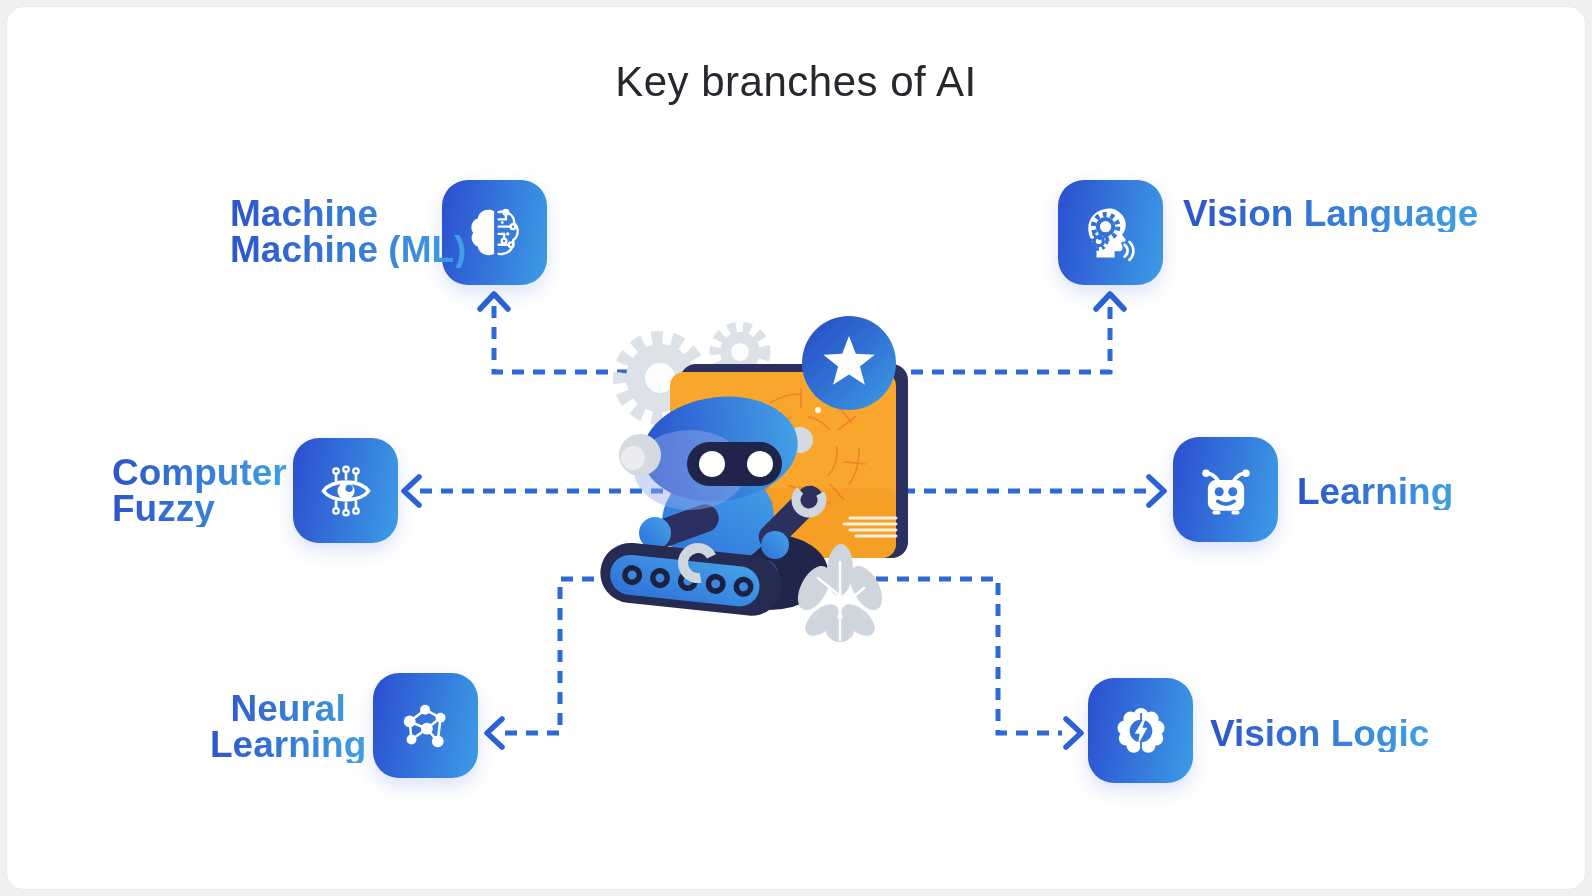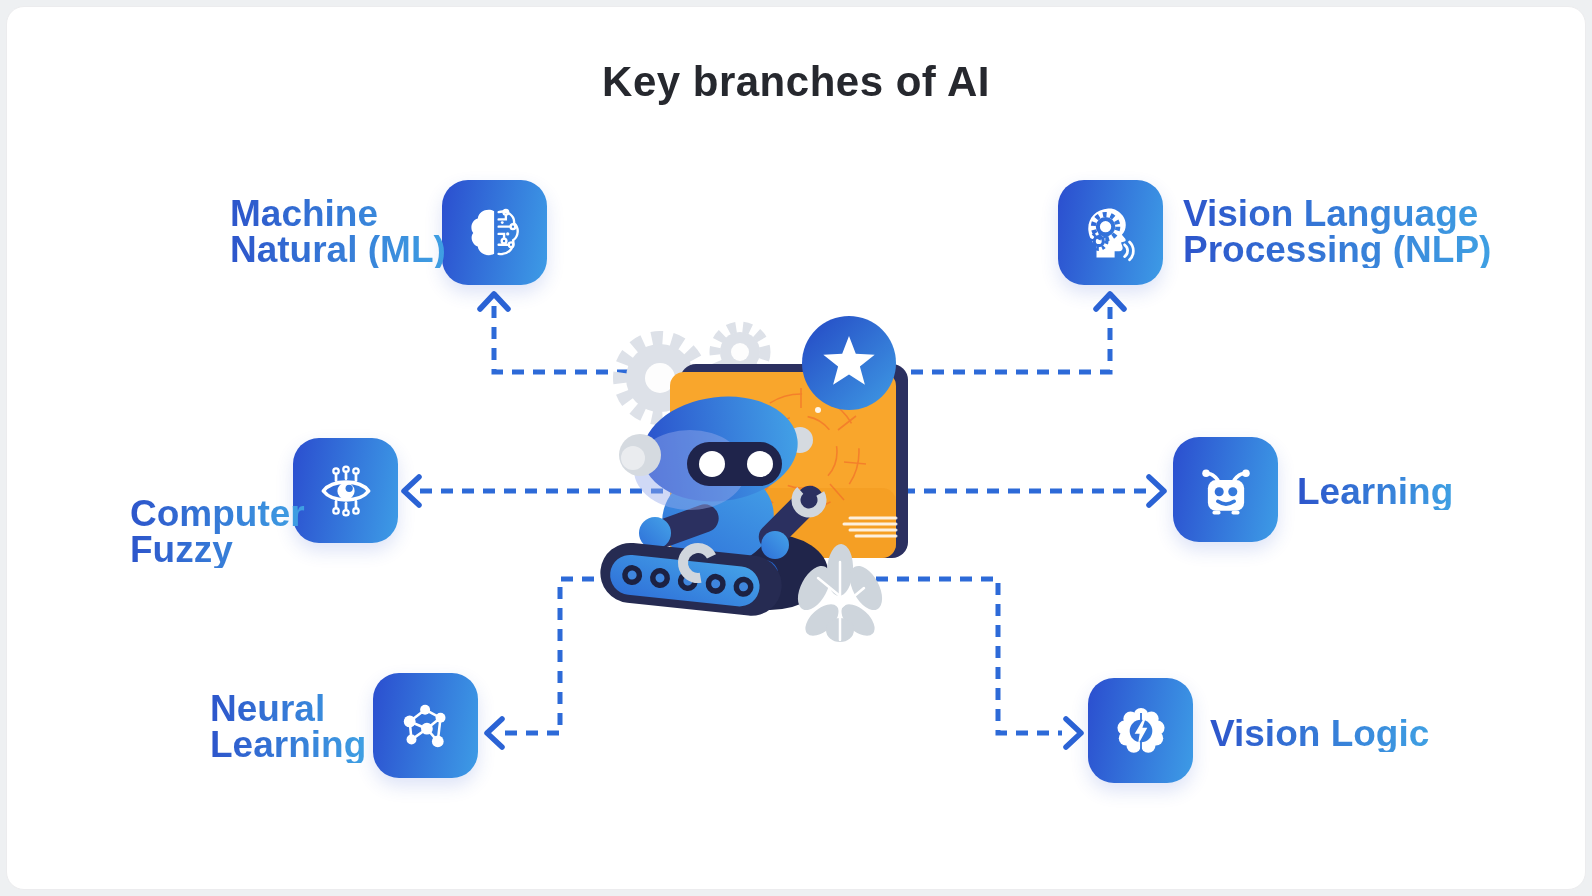--- a/index.html
+++ b/index.html
@@ -8,21 +8,21 @@
     background:#eef0f2;
     font-family:"Liberation Sans", sans-serif;
   }
   .card{
     position:absolute;left:6px;top:6px;right:6px;bottom:6px;
     background:#ffffff;border-radius:18px;border:1px solid #ececee;
     z-index:0;
   }
   .title{
     position:absolute;left:0;right:0;top:58px;text-align:center;
-    font-size:42px;font-weight:700;color:#26282e;letter-spacing:.5px;
+    font-size:42px;font-weight:400;color:#26282e;letter-spacing:.5px;
     z-index:3;
   }
   .connectors{position:absolute;left:0;top:0;z-index:1;}
   .illustration{position:absolute;left:588px;top:312px;z-index:2;}
   .tile{
     position:absolute;width:105px;height:105px;border-radius:26px;
     background:linear-gradient(100deg,#2b4ecf 0%,#3d9ce6 100%);
     display:flex;align-items:center;justify-content:center;
     box-shadow:0 8px 18px rgba(43,78,207,.16);
     z-index:3;
@@ -36,23 +36,23 @@
   
   .tile-ml{left:442px;top:180px;}
   .tile-nlp{left:1058px;top:180px;}
   .tile-cv{left:293px;top:438px;}
   .tile-rob{left:1173px;top:437px;}
   .tile-nn{left:373px;top:673px;}
   .tile-fuz{left:1088px;top:678px;}
   
   .label-ml{left:230px;top:196px;}
   .label-nlp{left:1183px;top:196px;}
-  .label-cv{left:130px;top:455px;margin-top:41px;}
+  .label-cv{left:112px;top:455px;}
   .label-rob{left:1297px;top:474px;}
-  .label-nn{left:210px;top:691px;}
+  .label-nn{left:210px;top:691px;text-align:center;}
   .label-fuz{left:1210px;top:716px;}
 </style>
 </head>
 <body>
 
 <div class="card"></div>
 
 <div class="title">Key branches of AI</div>
 
 <svg class="connectors" width="1592" height="896" viewBox="0 0 1592 896">
@@ -193,21 +193,21 @@
         <circle cx="42" cy="40.8" r="2.6"></circle>
       <path d="M36,45 H47"></path>
         <circle cx="49.8" cy="45" r="2.6"></circle>
       <circle cx="46" cy="33" r="1.8" fill="#fff" stroke="none"></circle>
       <circle cx="40" cy="20.5" r="1.6" fill="#fff" stroke="none"></circle>
     </g>
   </svg>
 </div>
 <div class="label label-ml">
   <div>Machine</div>
-  <div>Natural (ML)</div>
+  <div>Machine (ML)</div>
 </div>
 
 <div class="tile tile-nlp">
   <svg viewBox="0 0 64 64" width="58" height="58">
     <defs>
       <mask id="m-nlp">
         <rect width="64" height="64" fill="#fff"></rect>
         <g fill="none" stroke="#000">
           <circle cx="26" cy="25" r="8.5" stroke-width="4.5"></circle>
           <circle cx="26" cy="25" r="13.5" stroke-width="5.5" stroke-dasharray="4.2 4.4"></circle>
@@ -218,21 +218,20 @@
     </defs>
     <path mask="url(#m-nlp)" fill="#fff" d="M29,5 C15,6 6,16 7,29 C8,38 12,43 16,47 L16,59 L36,59 L36,52 L41,52 C44.5,52 45.5,49.5 44.5,46.5 L43,42.5 L47,41.5 C48.5,41 48.5,39.5 47.5,38.2 L44,34 C49,29 50,20 45,13 C41,7.5 35,4.5 29,5 Z"></path>
     <g stroke="#fff" fill="none" stroke-linecap="round">
       <path d="M47,45 a8,8 0 0 1 0,13" stroke-width="3"></path>
       <path d="M52.5,42 a13.5,13.5 0 0 1 0,19.5" stroke-width="3"></path>
     </g>
   </svg>
 </div>
 <div class="label label-nlp">
   <div>Vision Language</div>
-  <div>Processing (NLP)</div>
 </div>
 
 <div class="tile tile-cv">
   <svg viewBox="0 0 64 64" width="58" height="58">
     <defs>
       <mask id="m-cv">
           <rect width="64" height="64" fill="#fff"></rect>
           <circle cx="35.5" cy="29" r="4" fill="#000"></circle>
         </mask>
     </defs>

